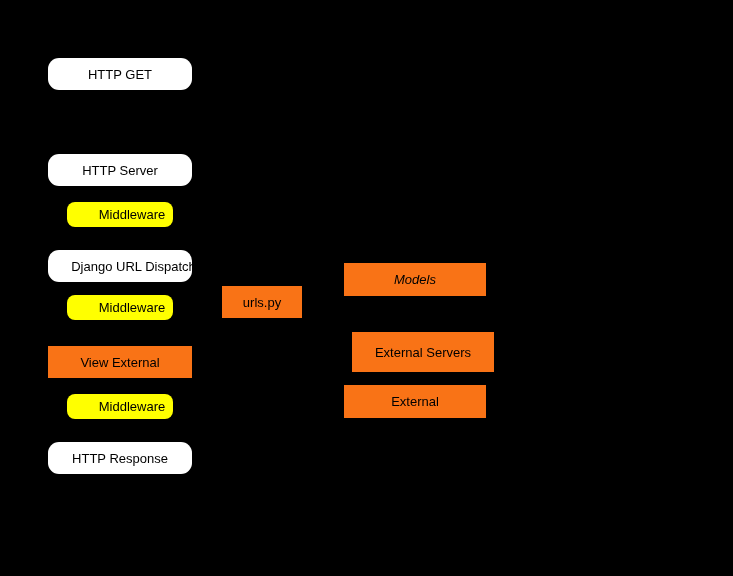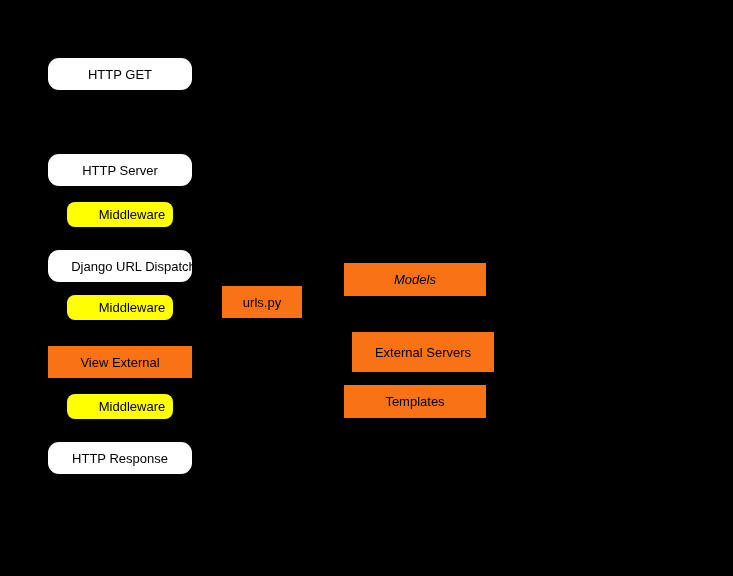--- a/index.html
+++ b/index.html
@@ -78,15 +78,15 @@
   <div class="node yellow-box pos-middleware-3">Middleware</div>
 
   <div class="node white-box pos-http-response">HTTP Response</div>
 
   <div class="node blue-box pos-urls-py">urls.py</div>
 
   <div class="node blue-box pos-models">Models</div>
 
   <div class="node blue-box pos-external-servers">External Servers</div>
 
-  <div class="node blue-box pos-templates">Templates</div>
+  <div class="node blue-box pos-templates">External</div>
 
 </div>
 
 </body></html>

